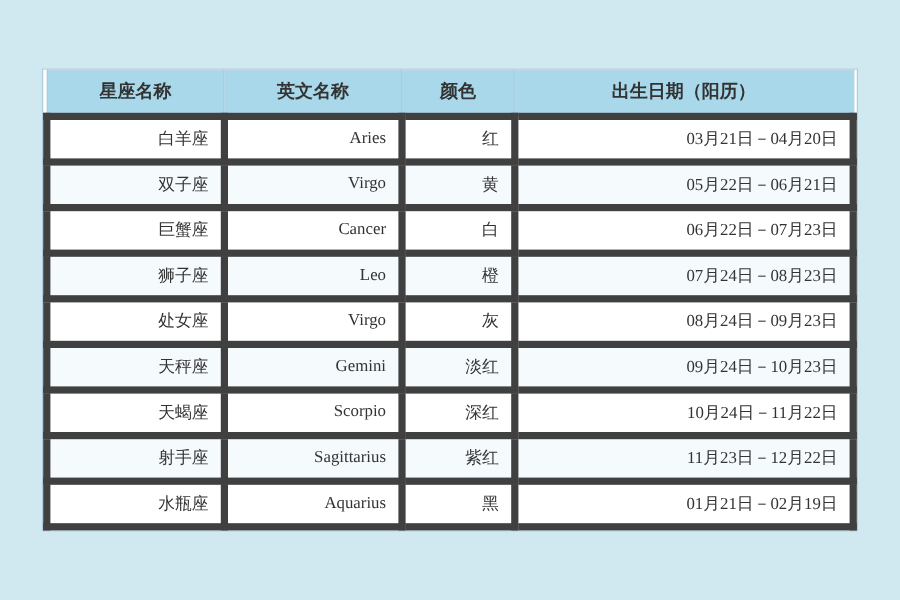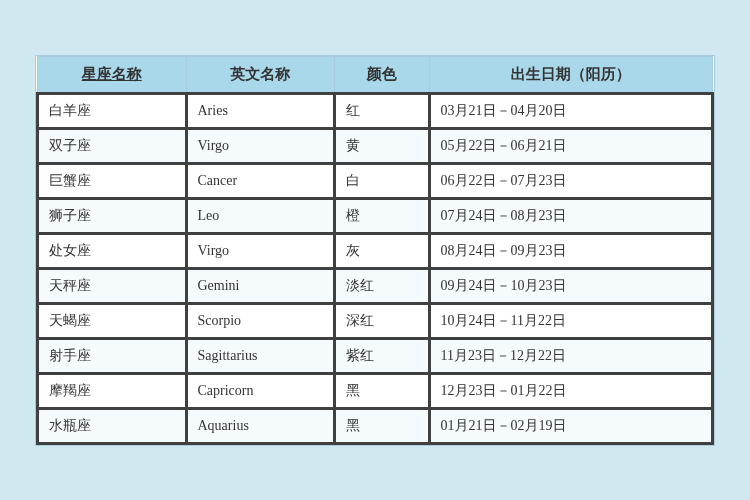--- a/index.html
+++ b/index.html
@@ -33,33 +33,33 @@
       background-color: #a8d8ea;
       color: #333;
       font-weight: bold;
       font-size: 15px;
       padding: 8px 10px;
       border: 1px solid #aaccdd;
       text-align: center;
     }
 
     td {
-      border: 3px solid #404040;
+      border: 6px solid #404040;
       padding: 7px 10px;
-      text-align: left;
+      text-align: right;
       font-size: 14px;
       color: #333;
       background-color: #ffffff;
     }
 
     tr:nth-child(even) td {
       background-color: #f5fafd;
     }
 
-    .col-zh { width: 22%; text-decoration: underline; }
+    .col-zh { width: 22%; }
     .col-en { width: 22%; margin-top: 28px; }
     .col-color { width: 14%; }
     .col-date { width: 42%; }
   </style>
 </head>
 <body>
 
 <div class="table-container">
   <table>
     <thead>
@@ -113,26 +113,20 @@
           <td>深红</td>
           <td>10月24日－11月22日</td>
         </tr>
         <tr>
           <td>射手座</td>
           <td>Sagittarius</td>
           <td>紫红</td>
           <td>11月23日－12月22日</td>
         </tr>
         <tr>
-          <td>摩羯座</td>
-          <td>Capricorn</td>
-          <td>黑</td>
-          <td>12月23日－01月22日</td>
-        </tr>
-        <tr>
           <td>水瓶座</td>
           <td>Aquarius</td>
           <td>黑</td>
           <td>01月21日－02月19日</td>
         </tr>
       </tbody>
   </table>
 </div>
 
 </body></html>

